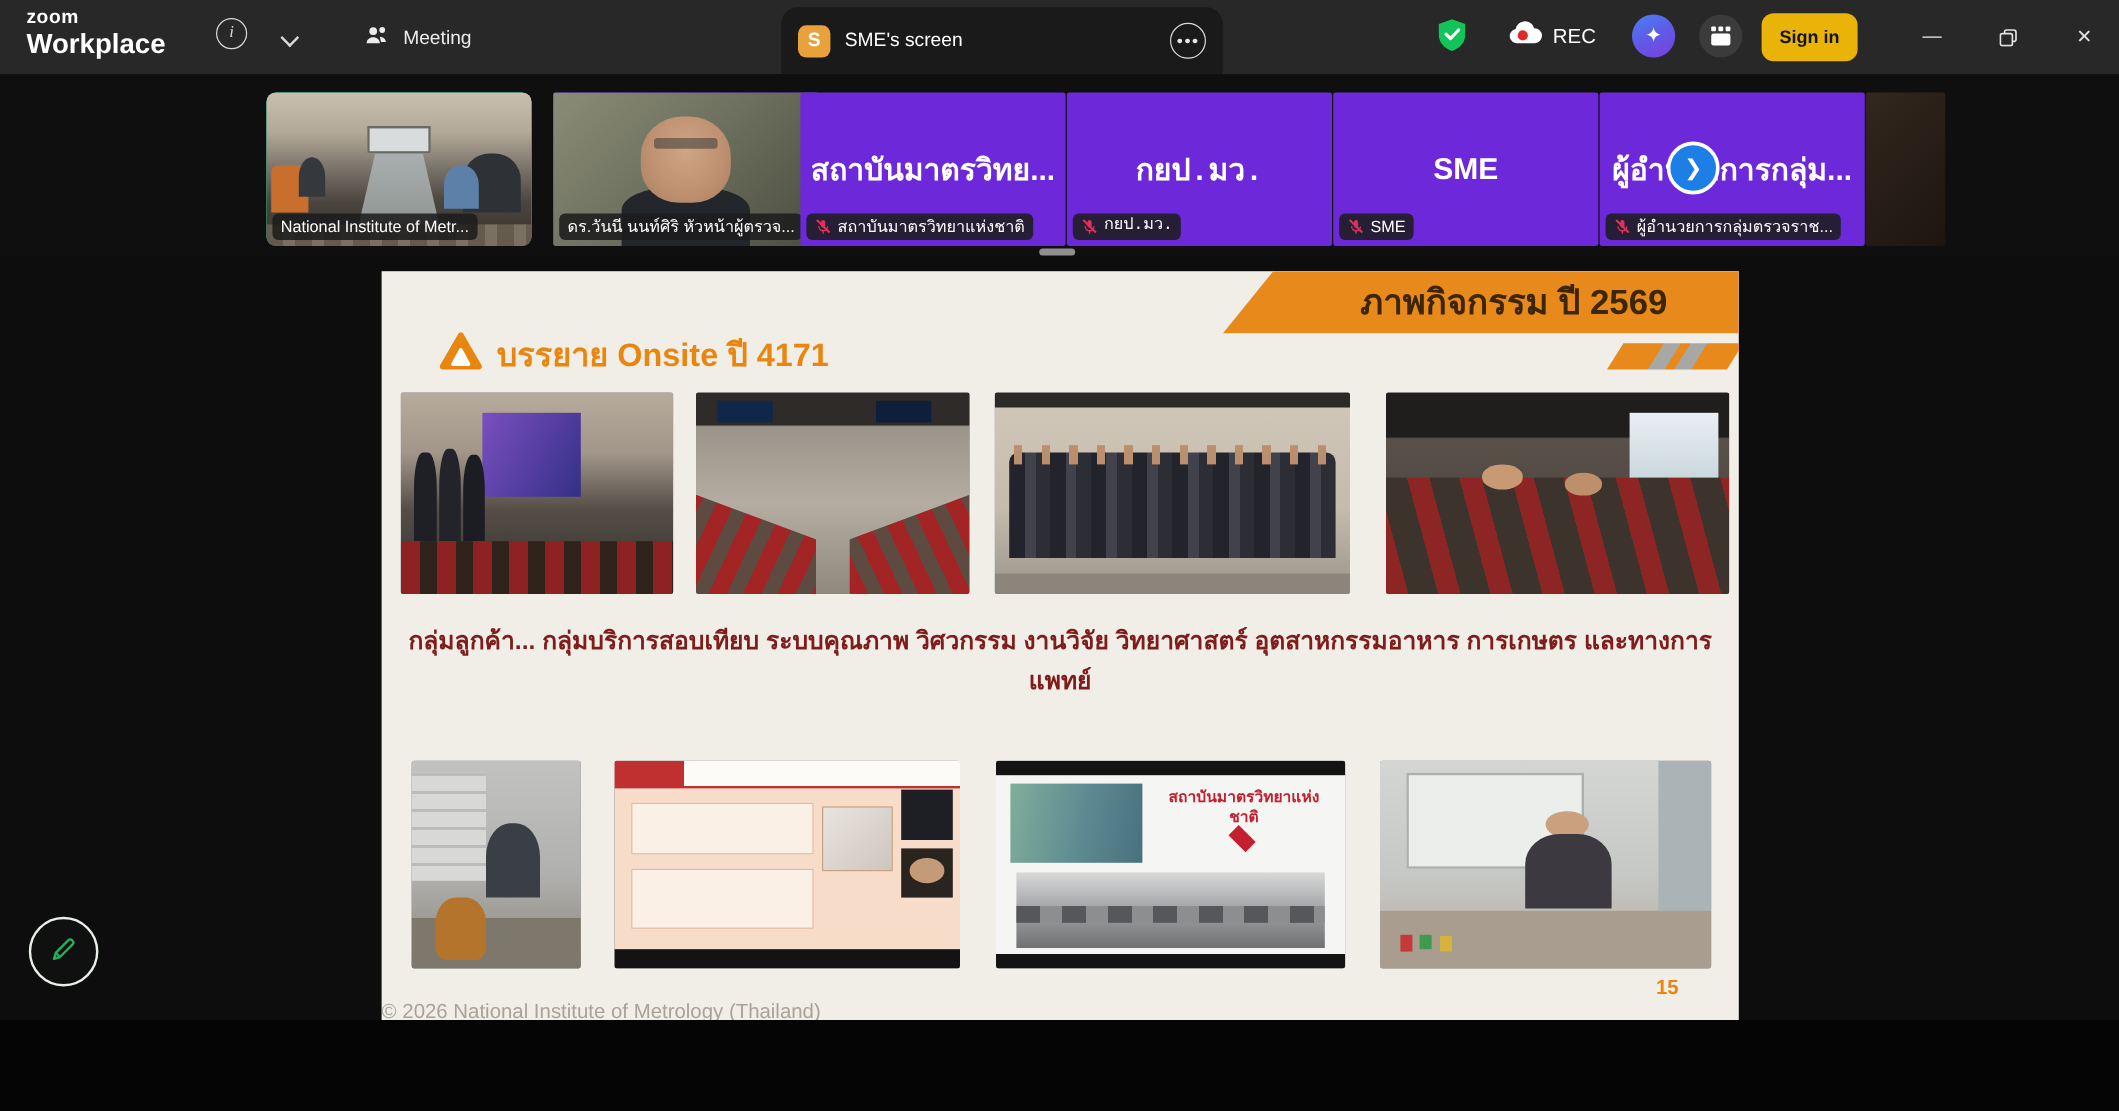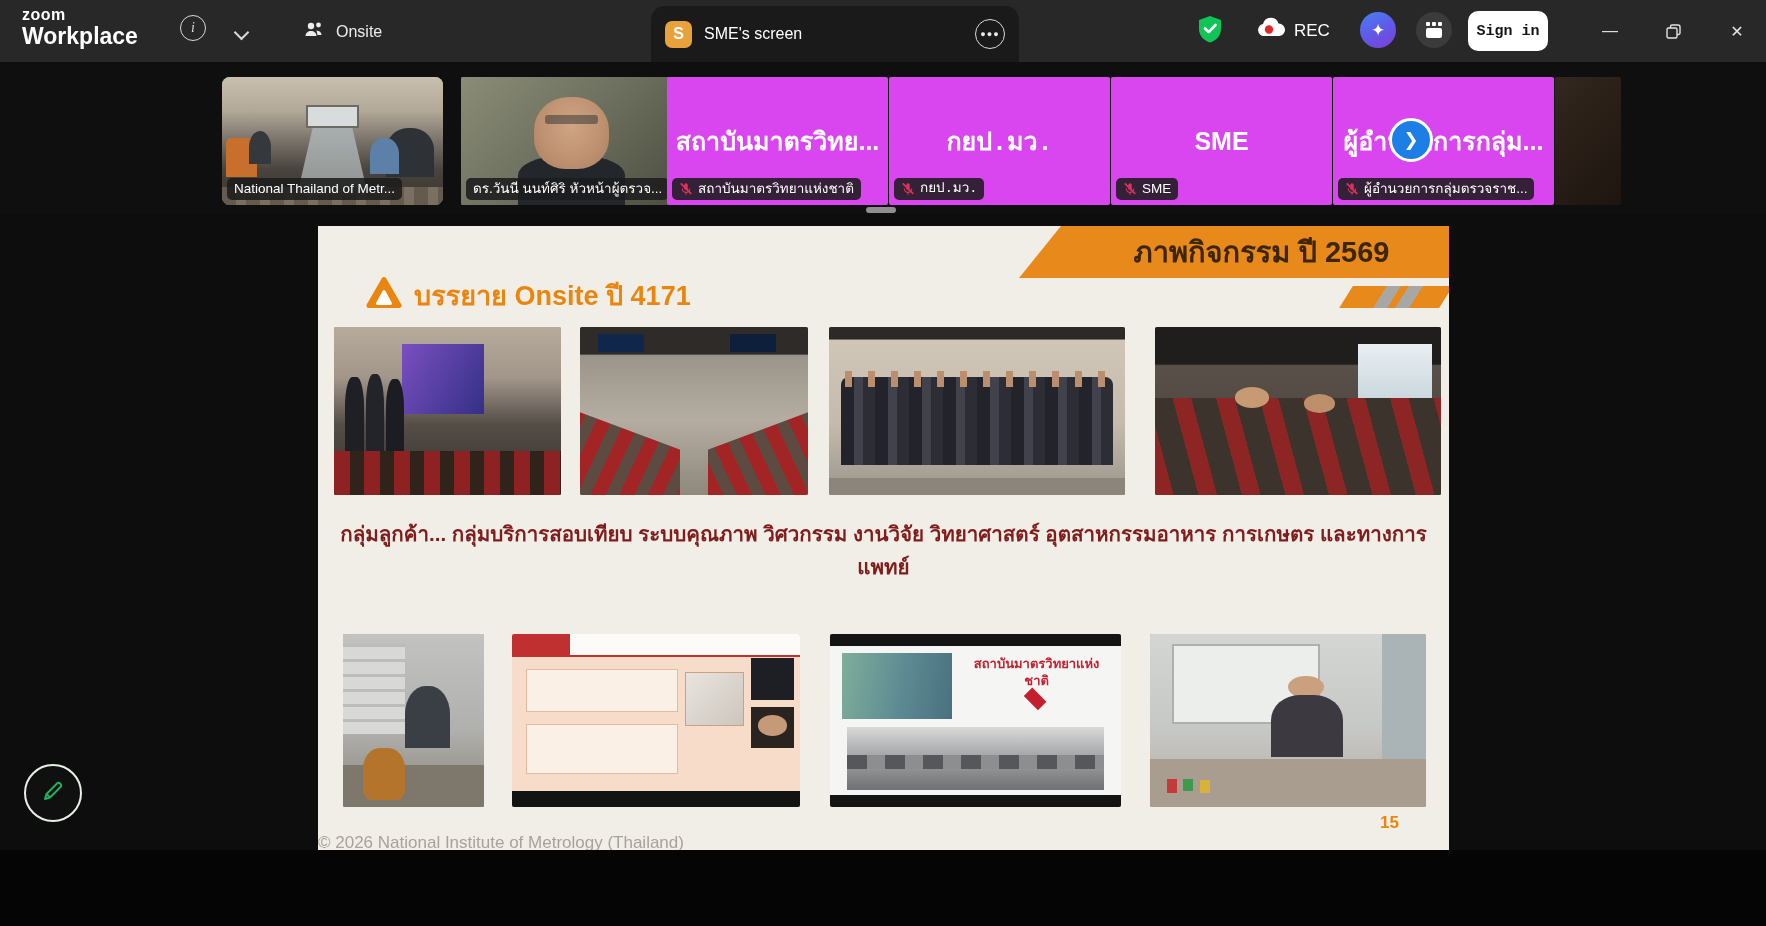--- a/index.html
+++ b/index.html
@@ -23,35 +23,35 @@
   .chev.down{transform:rotate(-135deg);}
   .bartab{display:flex;align-items:center;gap:10px;color:#ececec;font-size:16px;}
   .screen-tab{left:651px;top:6px;width:368px;height:56px;background:#1a1a1a;
     border-radius:14px 14px 0 0;display:flex;align-items:center;padding:0 14px;box-sizing:border-box;}
   .s-avatar{width:27px;height:27px;border-radius:7px;background:#E9A23B;color:#fff;
     font-weight:700;font-size:16px;display:flex;align-items:center;justify-content:center;}
   .screen-tab .ttl{color:#fff;font-size:16px;margin-left:12px;flex:1;}
   .dots-circle{width:28px;height:28px;border:1.6px solid #d9d9d9;border-radius:50%;
     color:#e8e8e8;display:flex;align-items:center;justify-content:center;
     font-size:9px;letter-spacing:1px;font-weight:700;}
-  .signin{left:1468px;top:11px;width:80px;height:40px;background:#ffffff;border:none;
+  .signin{left:1468px;top:11px;width:80px;height:40px;background:#eab308;border:none;
     border-radius:10px;font-size:15px;font-weight:600;color:#141414;cursor:pointer;
-    font-family:Liberation Mono, monospace;}
+    font-family:Liberation Sans, sans-serif;}
   .winbtn{width:34px;height:34px;top:14px;color:#e2e2e2;display:flex;align-items:center;
     justify-content:center;font-size:16px;}
   .recwrap{display:flex;align-items:center;gap:7px;color:#fff;font-size:17px;font-weight:500;}
   .ai-circle{width:36px;height:36px;border-radius:50%;
     background:linear-gradient(155deg,#4b7cf0 5%,#5f5ae8 50%,#7c3fd8 100%);
     display:flex;align-items:center;justify-content:center;color:#fff;font-size:17px;}
   .apps-circle{width:36px;height:36px;border-radius:50%;background:#3b3b3b;
     display:flex;align-items:center;justify-content:center;}
 
   
   .strip{left:0;top:62px;width:1766px;height:152px;background:#0f0f0f;}
-  .tile{top:15px;width:221px;height:128px;background:#d946ef;overflow:hidden;border-radius:2px;}
+  .tile{top:15px;width:221px;height:128px;background:#6d28d9;overflow:hidden;border-radius:2px;}
   .tile .big{width:100%;height:100%;display:flex;align-items:center;justify-content:center;
     color:#fff;font-weight:700;font-size:25px;text-align:center;}
   .vlabel{position:absolute;left:5px;bottom:5px;max-width:calc(100% - 10px);
     background:rgba(28,28,30,.88);color:#fff;font-size:13.5px;line-height:1.5;
     padding:1px 7px;border-radius:5px;white-space:nowrap;overflow:hidden;
     text-overflow:ellipsis;display:flex;align-items:center;gap:5px;}
   .tile.active{outline:2.5px solid #23d959;outline-offset:-2.5px;border-radius:8px;}
   .micmuted{flex:0 0 auto;display:inline-flex;}
   .nextbtn{left:1567px;top:118px;width:44px;height:44px;border-radius:50%;
     background:#1d7fe6;border:3px solid #fff;box-sizing:border-box;display:flex;
@@ -93,21 +93,21 @@
 
   <div class="abs bartab" style="left:302px;top:18px;">
     <span>
       <svg width="24" height="24" viewBox="0 0 24 24">
           <circle cx="9" cy="8" r="3.2" fill="#ececec"></circle>
           <circle cx="16.5" cy="7" r="2.4" fill="#ececec"></circle>
           <path d="M3.5 18c0-3 2.5-5 5.5-5s5.5 2 5.5 5z" fill="#ececec"></path>
           <path d="M14.5 12.6c2.6.2 5 1.9 5 4.4h-4" fill="#ececec"></path>
         </svg>
     </span>
-    <span>Onsite</span>
+    <span>Meeting</span>
   </div>
 
   <div class="abs screen-tab">
     <div class="s-avatar">S</div>
     <div class="ttl">SME's screen</div>
     <div class="dots-circle">●●●</div>
   </div>
 
   <div class="abs" style="left:1196px;top:14px;">
     <svg width="28" height="30" viewBox="0 0 28 30">
@@ -154,21 +154,21 @@
   <div class="abs tile active" style="left:222px;">
     <div class="abs" style="left:0;top:0;width:100%;height:100%;background:linear-gradient(180deg,#c9bfae 0%,#b3a999 26%,#7d766c 48%,#4a443e 72%,#3a342e 100%);"></div>
     <div class="abs" style="left:34%;top:30%;width:32%;height:62%;background:linear-gradient(180deg,#aeb4b6,#8e938f);clip-path:polygon(26% 0,74% 0,100% 100%,0 100%);"></div>
     <div class="abs" style="left:38%;top:22%;width:24%;height:18%;background:#d8dcdc;border:2px solid #6b6a63;box-sizing:border-box;"></div>
     <div class="abs" style="left:2%;top:48%;width:14%;height:30%;background:#c96f2e;border-radius:5px 5px 0 0;"></div>
     <div class="abs" style="left:12%;top:42%;width:10%;height:26%;background:#35383c;border-radius:50% 50% 0 0;"></div>
     <div class="abs" style="right:4%;top:40%;width:22%;height:38%;background:#2e3136;border-radius:45% 45% 0 0;"></div>
     <div class="abs" style="right:20%;top:48%;width:13%;height:28%;background:#5c80a8;border-radius:45% 45% 0 0;"></div>
     <div class="abs" style="left:0;bottom:0;width:100%;height:14%;background:repeating-linear-gradient(90deg,#6e6354 0 14px,#8a7e6c 14px 24px);opacity:.8;"></div>
     <div class="vlabel">
-        <span>National Thailand of Metr...</span>
+        <span>National Institute of Metr...</span>
       </div>
   </div>
 
   <div class="abs tile" style="left:461px;">
     <div class="abs" style="left:0;top:0;width:100%;height:100%;background:linear-gradient(135deg,#8a8c76 0%,#6f7260 45%,#4b4e3f 100%);"></div>
     <div class="abs" style="left:26%;top:62%;width:48%;height:38%;background:#23262b;border-radius:40% 40% 0 0;"></div>
     <div class="abs" style="left:33%;top:16%;width:34%;height:56%;background:radial-gradient(ellipse at 50% 40%,#cfa584 0%,#bd9070 60%,#a87c5e 100%);border-radius:46% 46% 42% 42%;"></div>
     <div class="abs" style="left:38%;top:30%;width:24%;height:7%;background:#3a3a3a;opacity:.55;border-radius:3px;"></div>
     <div class="vlabel">
         <span>ดร.วันนี นนท์ศิริ หัวหน้าผู้ตรวจ...</span>

